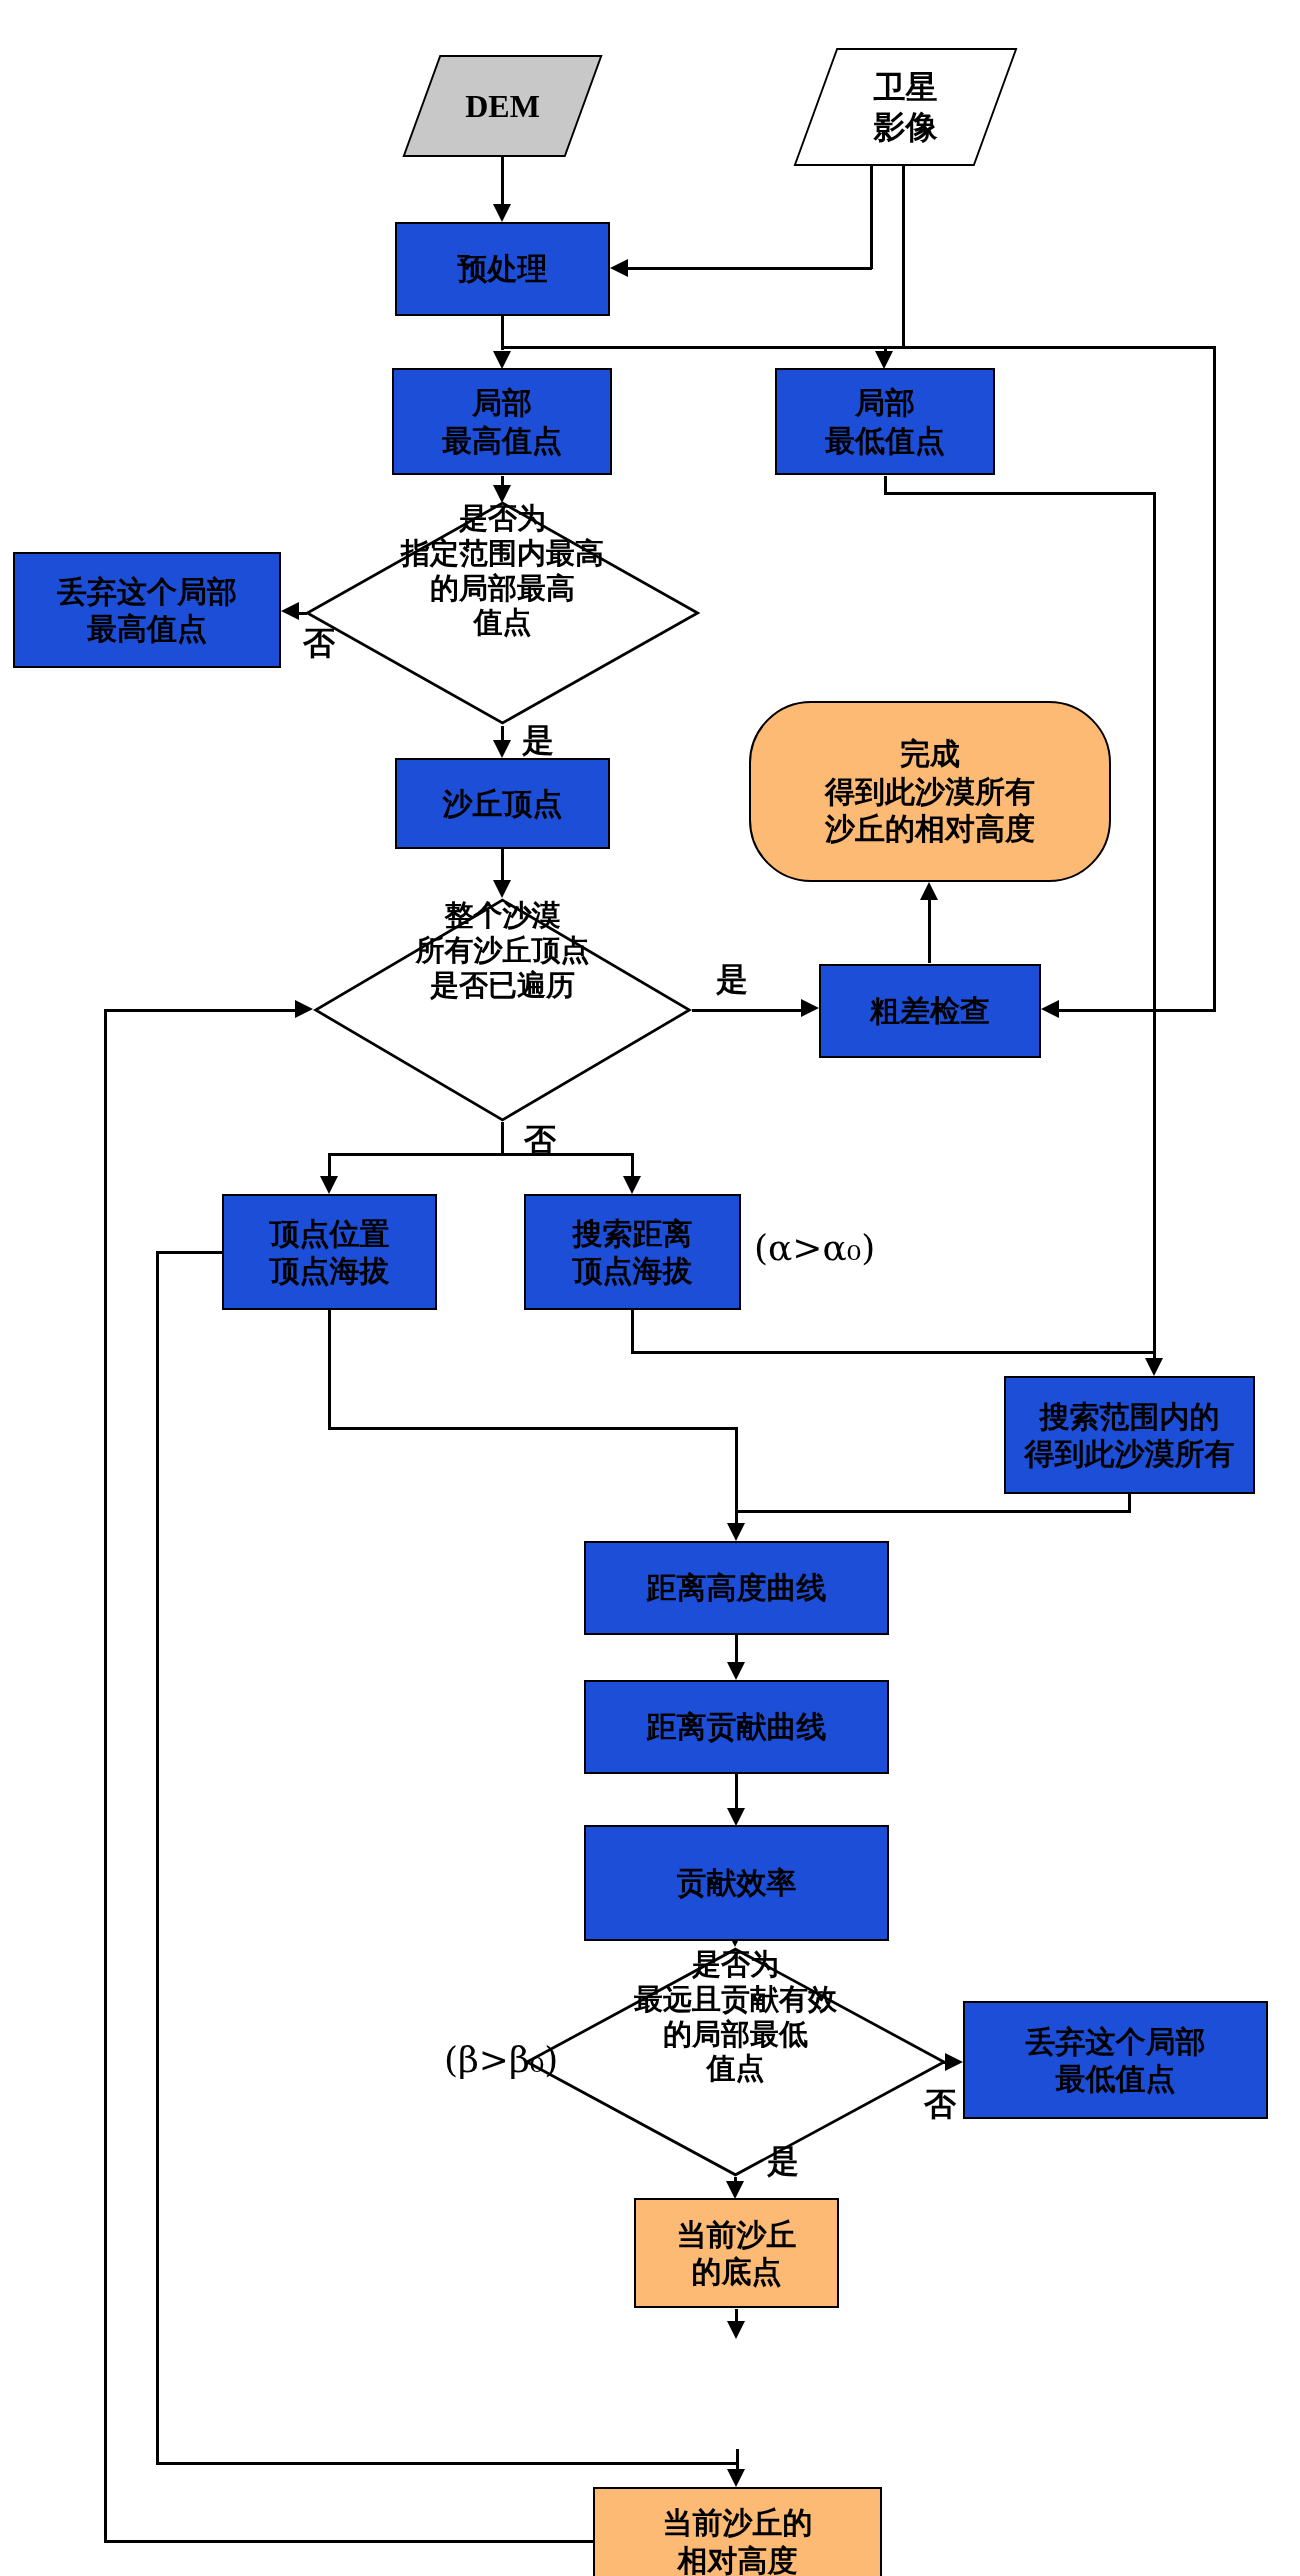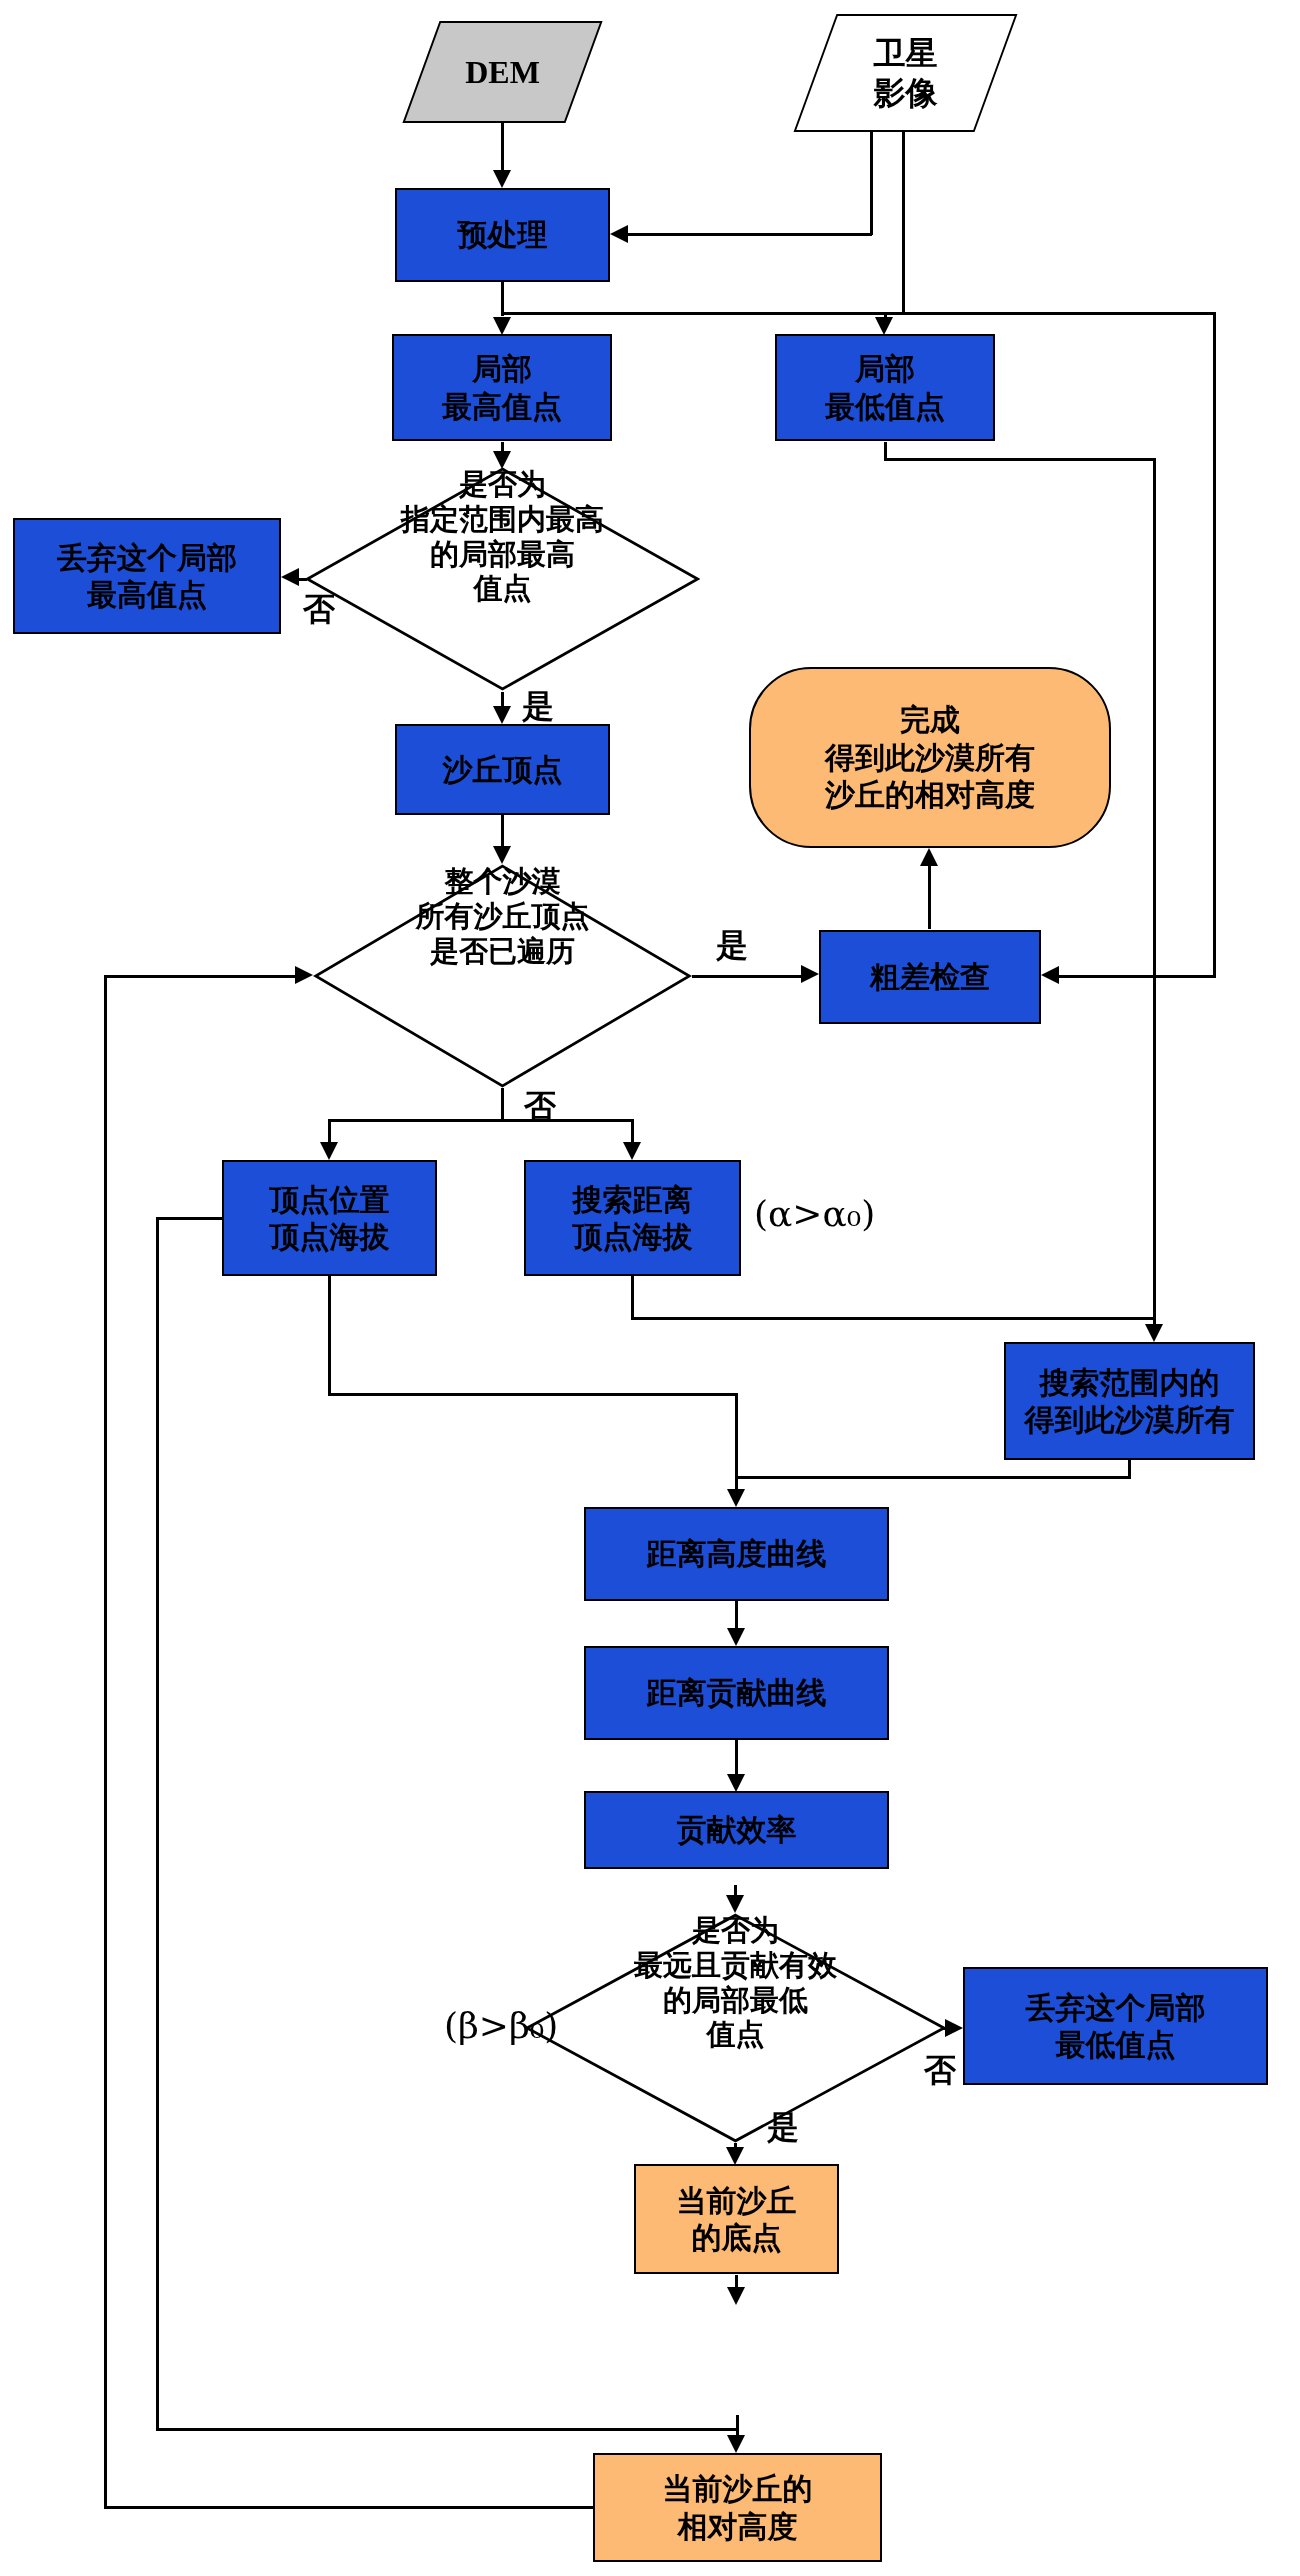--- a/index.html
+++ b/index.html
@@ -1,21 +1,21 @@
 <!DOCTYPE html>
 <html style="font-size:11px"><head>
 <meta charset="utf-8">
 <style>
   html,body{margin:0;padding:0;}
   body{
     width:1301px;height:2576px;position:relative;background:#ffffff;
     font-family:"Liberation Serif","DejaVu Serif",serif;color:#000;
     overflow:hidden;
   }
-  .canvas{position:absolute;inset:0;}
+  .canvas{position:absolute;inset:0;margin-top:34px;}
   
   .hl{position:absolute;height:2.8px;background:#000;}
   .vl{position:absolute;width:2.8px;background:#000;}
   
   .ah{position:absolute;width:0;height:0;}
   .ah-down{border-left:9.6px solid transparent;border-right:9.6px solid transparent;border-top:18px solid #000;}
   .ah-up{border-left:9.6px solid transparent;border-right:9.6px solid transparent;border-bottom:18px solid #000;}
   .ah-left{border-top:9.6px solid transparent;border-bottom:9.6px solid transparent;border-right:18px solid #000;}
   .ah-right{border-top:9.6px solid transparent;border-bottom:9.6px solid transparent;border-left:18px solid #000;}
   
@@ -213,21 +213,21 @@
   </div>
 
   <div class="node rect" style="left:584px;top:1507px;width:305px;height:94px;">
     <span>距离高度曲线</span>
   </div>
 
   <div class="node rect" style="left:584px;top:1646px;width:305px;height:94px;">
     <span>距离贡献曲线</span>
   </div>
 
-  <div class="node rect" style="left:584px;top:1791px;width:305px;height:78px;">
+  <div class="node rect" style="left:584px;top:1791px;width:305px;height:116px;">
     <span>贡献效率</span>
   </div>
 
   <div class="diamond" style="left:525px;top:1913px;width:421px;height:230px;">
     <svg class="dsvg" viewBox="0 0 612 334">
       <polygon points="306,3 609,167 306,331 3,167"></polygon>
     </svg>
     <div class="dlbl">是否为
 最远且贡献有效
 的局部最低

